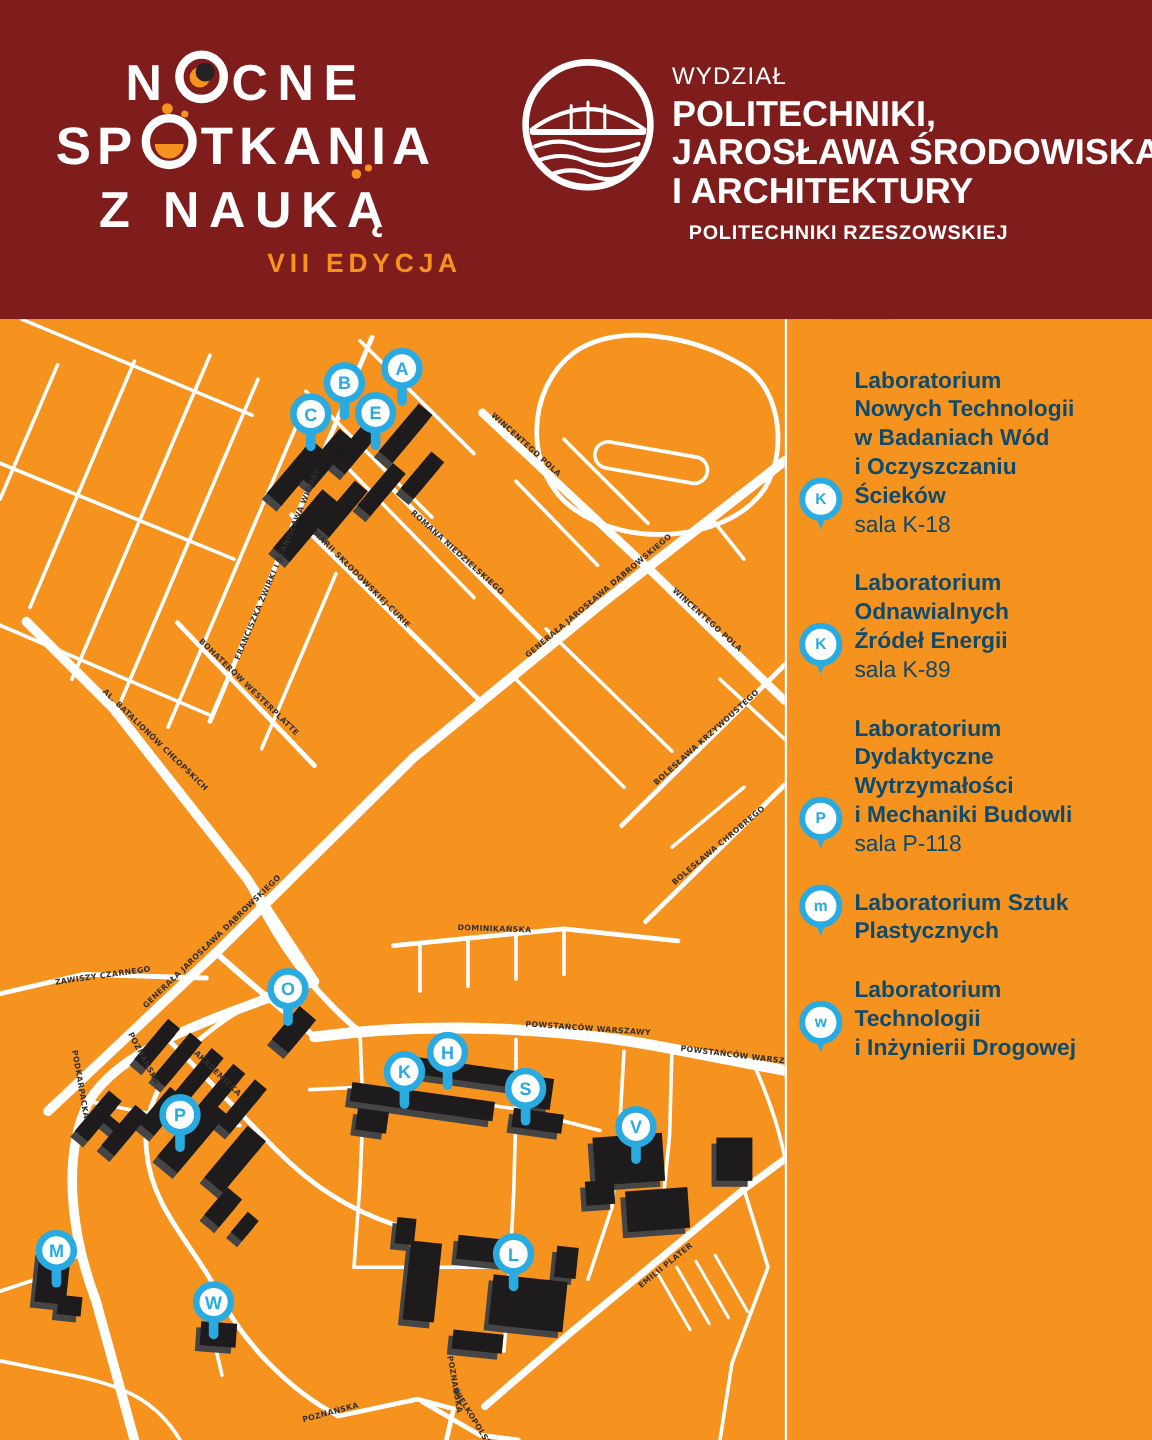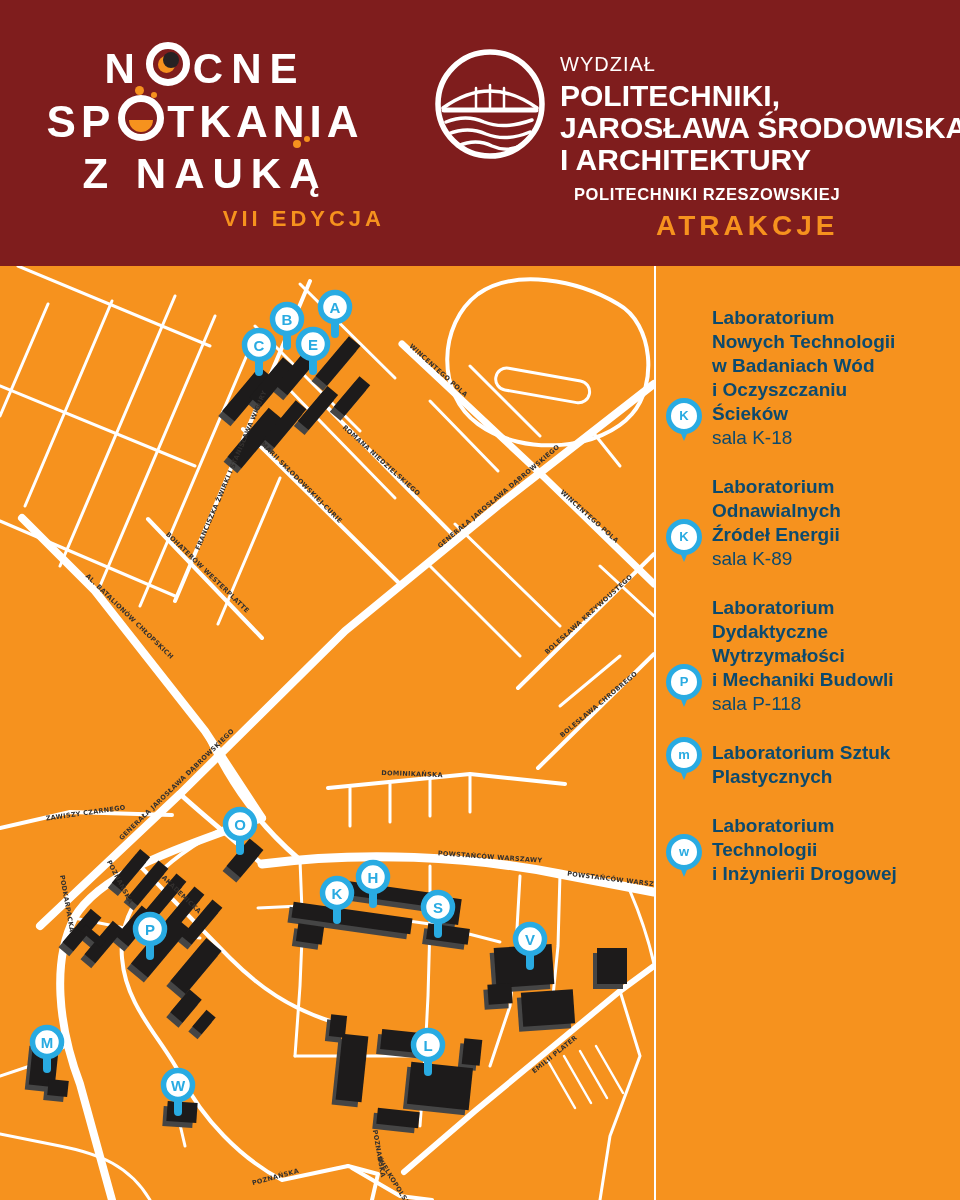--- a/index.html
+++ b/index.html
@@ -96,21 +96,20 @@
     </div>
 
     <div class="faculty">
       <div class="f-light">WYDZIAŁ</div>
       <div class="f-bold">POLITECHNIKI,</div>
       <div class="f-bold">JAROSŁAWA ŚRODOWISKA</div>
       <div class="f-bold">I ARCHITEKTURY</div>
       <div class="f-small">POLITECHNIKI RZESZOWSKIEJ</div>
     </div>
 
-    <div class="attractions">ATRAKCJE</div>
   </div>
   <div class="header-tail"></div>
 
   <div class="map-panel">
     <svg width="654" height="934" viewBox="0 0 654 934">
       <defs>
         <g id="bshapes">
           <rect x="239" y="99" width="16" height="58" transform="rotate(40 247 128)"></rect>
           <rect x="264.5" y="90" width="15" height="52" transform="rotate(40 272 116)"></rect>
           <rect x="289.5" y="82" width="15" height="48" transform="rotate(40 297 106)"></rect>

